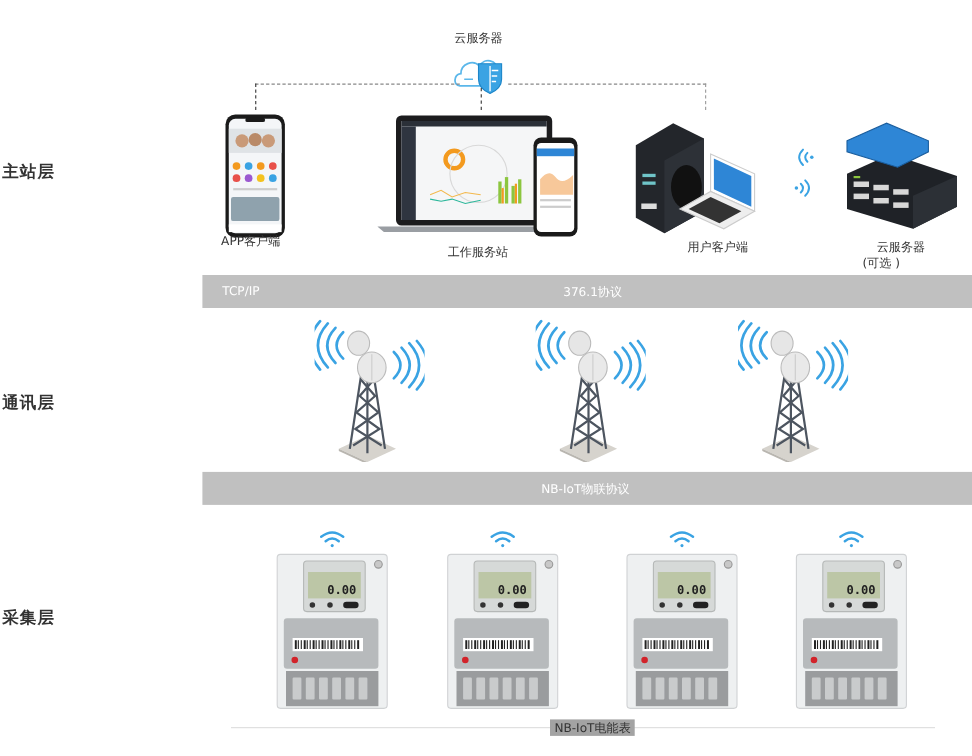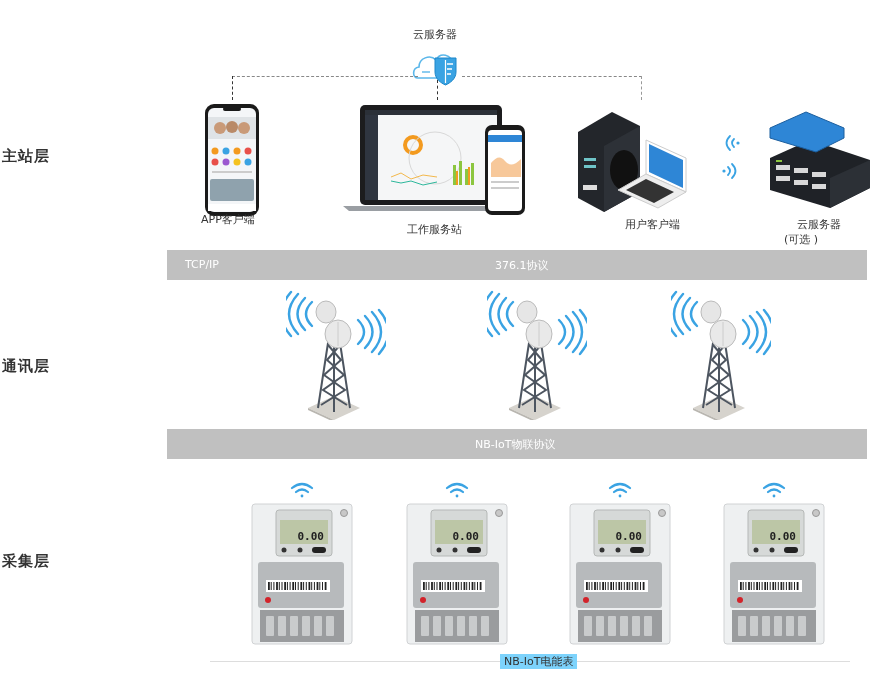--- a/index.html
+++ b/index.html
@@ -1,27 +1,27 @@
 <!DOCTYPE html>
 <html><head>
 <meta charset="utf-8">
 <style>
   html, body { margin:0; padding:0; background:#ffffff; }
   body { width:884px; height:687px; position:relative; overflow:hidden;
          font-family:"DejaVu Sans","Liberation Sans",sans-serif; color:#333; }
   .abs { position:absolute; }
   .layer-label { position:absolute; left:2px; font-size:15px; font-weight:bold; color:#333; letter-spacing:1px;text-align:right; }
   .caption { position:absolute; font-size:11px; color:#333; text-align:left; white-space:nowrap; }
-  .band { position:absolute; left:167px; width:700px; height:30px; background:#c0c0c0; color:#fff; font-size:11px; }
+  .band { position:absolute; left:184px; width:700px; height:30px; background:#c0c0c0; color:#fff; font-size:11px; }
   .band span { position:absolute; top:8px; }
   .dash-h { position:absolute; border-top:1px dashed #888; height:0; }
   .dash-v { position:absolute; border-left:1px dashed #333; width:0; }
   .dash-v.light { border-left-color:#999; }
   .footer-line { position:absolute; top:661px; height:0; border-top:1px solid #ddd; }
-  .footer-label { position:absolute; top:654px; left:500px; font-size:11px; color:#333; background:#7dd3fc; padding:0 4px; }
+  .footer-label { position:absolute; top:654px; left:500px; font-size:11px; color:#333; background:#a3a3a3; padding:0 4px; }
 </style>
 </head>
 <body>
 
 <div class="layer-label" style="top:147px">主站层</div>
 <div class="layer-label" style="top:357px">通讯层</div>
 <div class="layer-label" style="top:552px">采集层</div>
 
 <div class="caption" style="left:413px;top:27px;font-size:11px">云服务器</div>
 <svg class="abs" style="left:410px;top:46px" width="56" height="40" viewBox="0 0 56 40">

